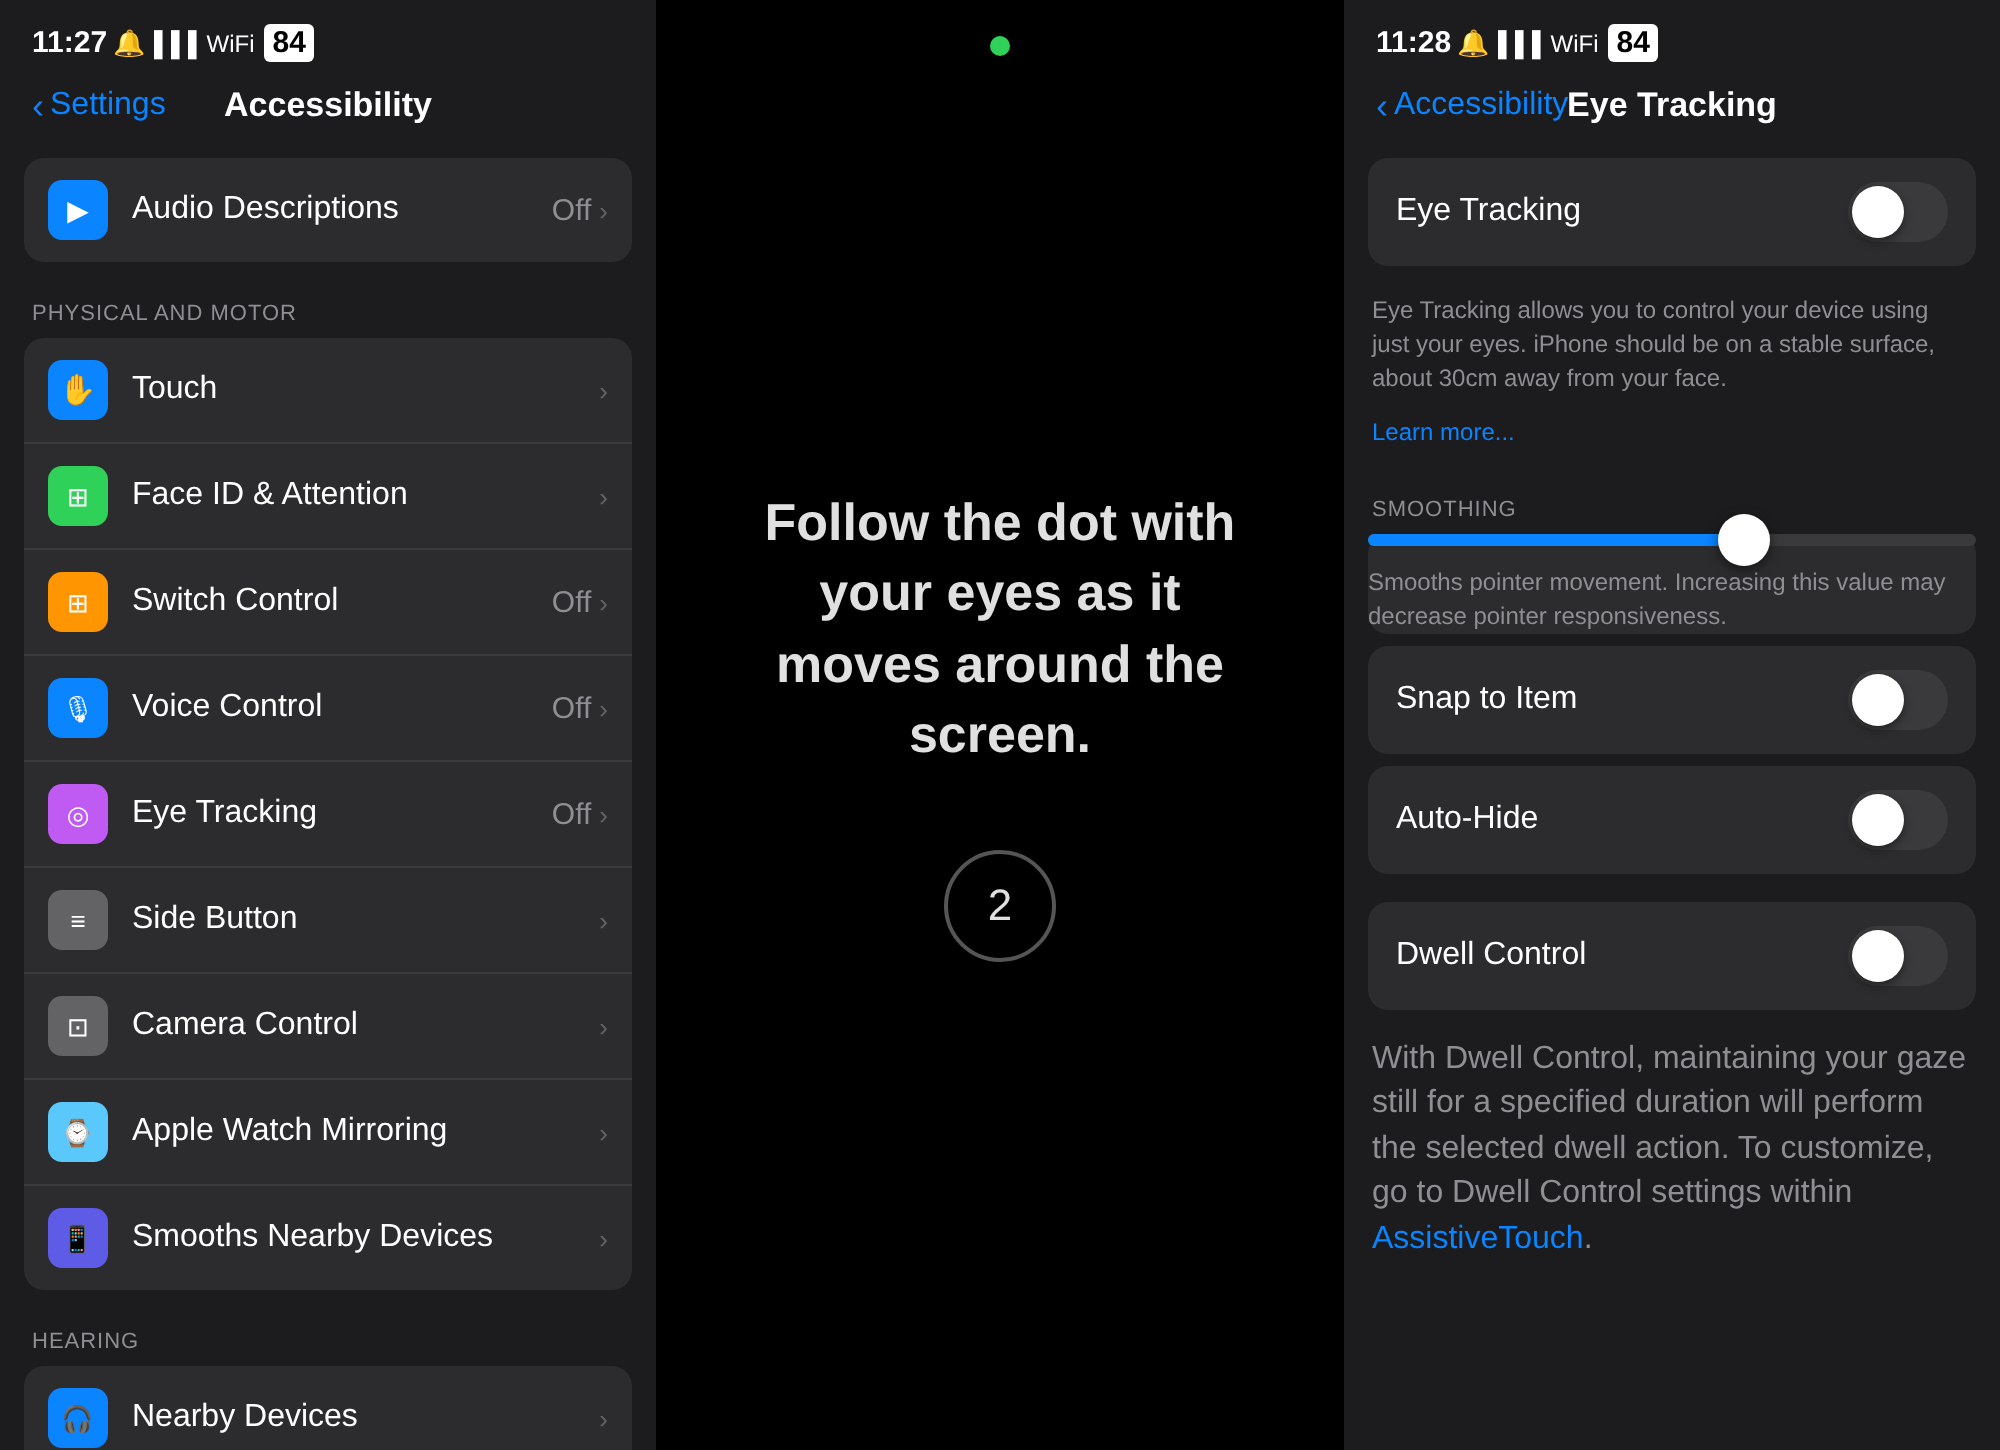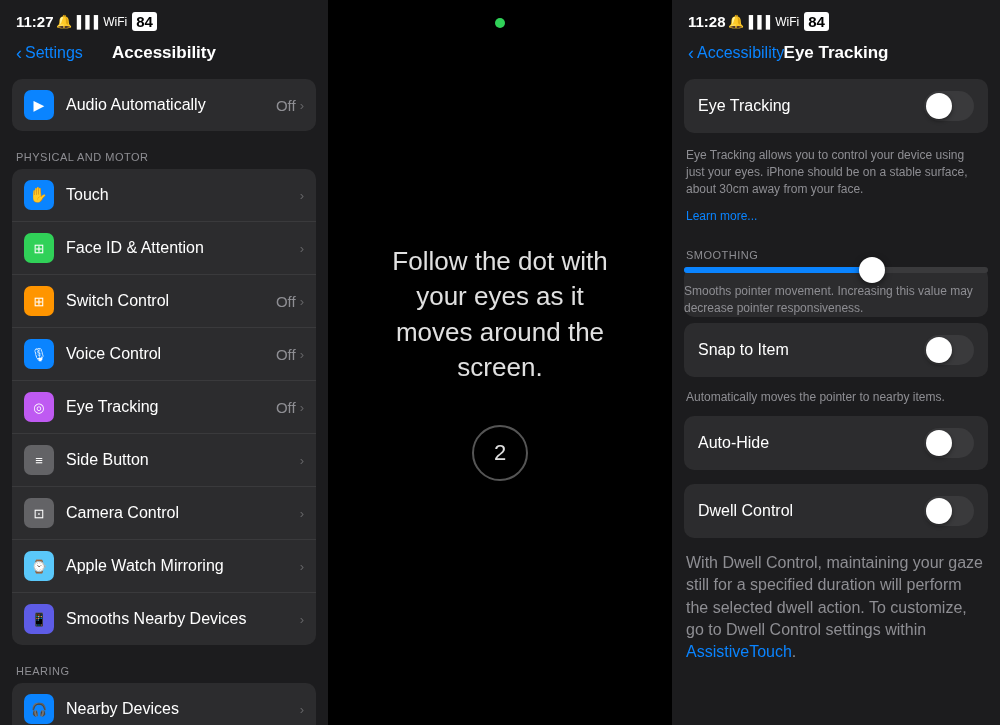--- a/index.html
+++ b/index.html
@@ -177,21 +177,21 @@
       border-radius: 50%;
       position: absolute;
       top: 18px;
       left: 50%;
       transform: translateX(-50%);
     }
 
     .follow-text {
       color: #e0e0e0;
       font-size: 26px;
-      font-weight: 400;
+      font-weight: 700;
       text-align: center;
       line-height: 1.35;
       padding: 0 53px;
       margin-bottom: 40px;
     }
 
     .step-circle {
       width: 56px;
       height: 56px;
       border-radius: 50%;
@@ -386,21 +386,21 @@
     <span class="nav-title">Accessibility</span>
   </div>
 
   <div class="settings-list">
 
     <div class="settings-group" style="margin-top:8px;">
       <div class="settings-item">
         <div class="item-icon icon-blue">
           <span style="color:#fff; font-size:14px;">▶</span>
         </div>
-        <span class="item-label">Audio Automatically</span>
+        <span class="item-label">Audio Descriptions</span>
         <span class="item-value">Off</span>
         <span class="item-chevron">›</span>
       </div>
     </div>
 
     <div class="section-header">PHYSICAL AND MOTOR</div>
     <div class="settings-group">
 
       <div class="settings-item">
         <div class="item-icon icon-blue">
@@ -545,21 +545,20 @@
     </div>
 
     <div class="et-section">
       <div class="et-row">
         <span class="et-row-label">Snap to Item</span>
         <div class="toggle toggle-off">
           <div class="toggle-thumb"></div>
         </div>
       </div>
     </div>
-    <p class="snap-desc">Automatically moves the pointer to nearby items.</p>
 
     <div class="et-section">
       <div class="et-row">
         <span class="et-row-label">Auto-Hide</span>
         <div class="toggle toggle-off">
           <div class="toggle-thumb"></div>
         </div>
       </div>
     </div>
 

